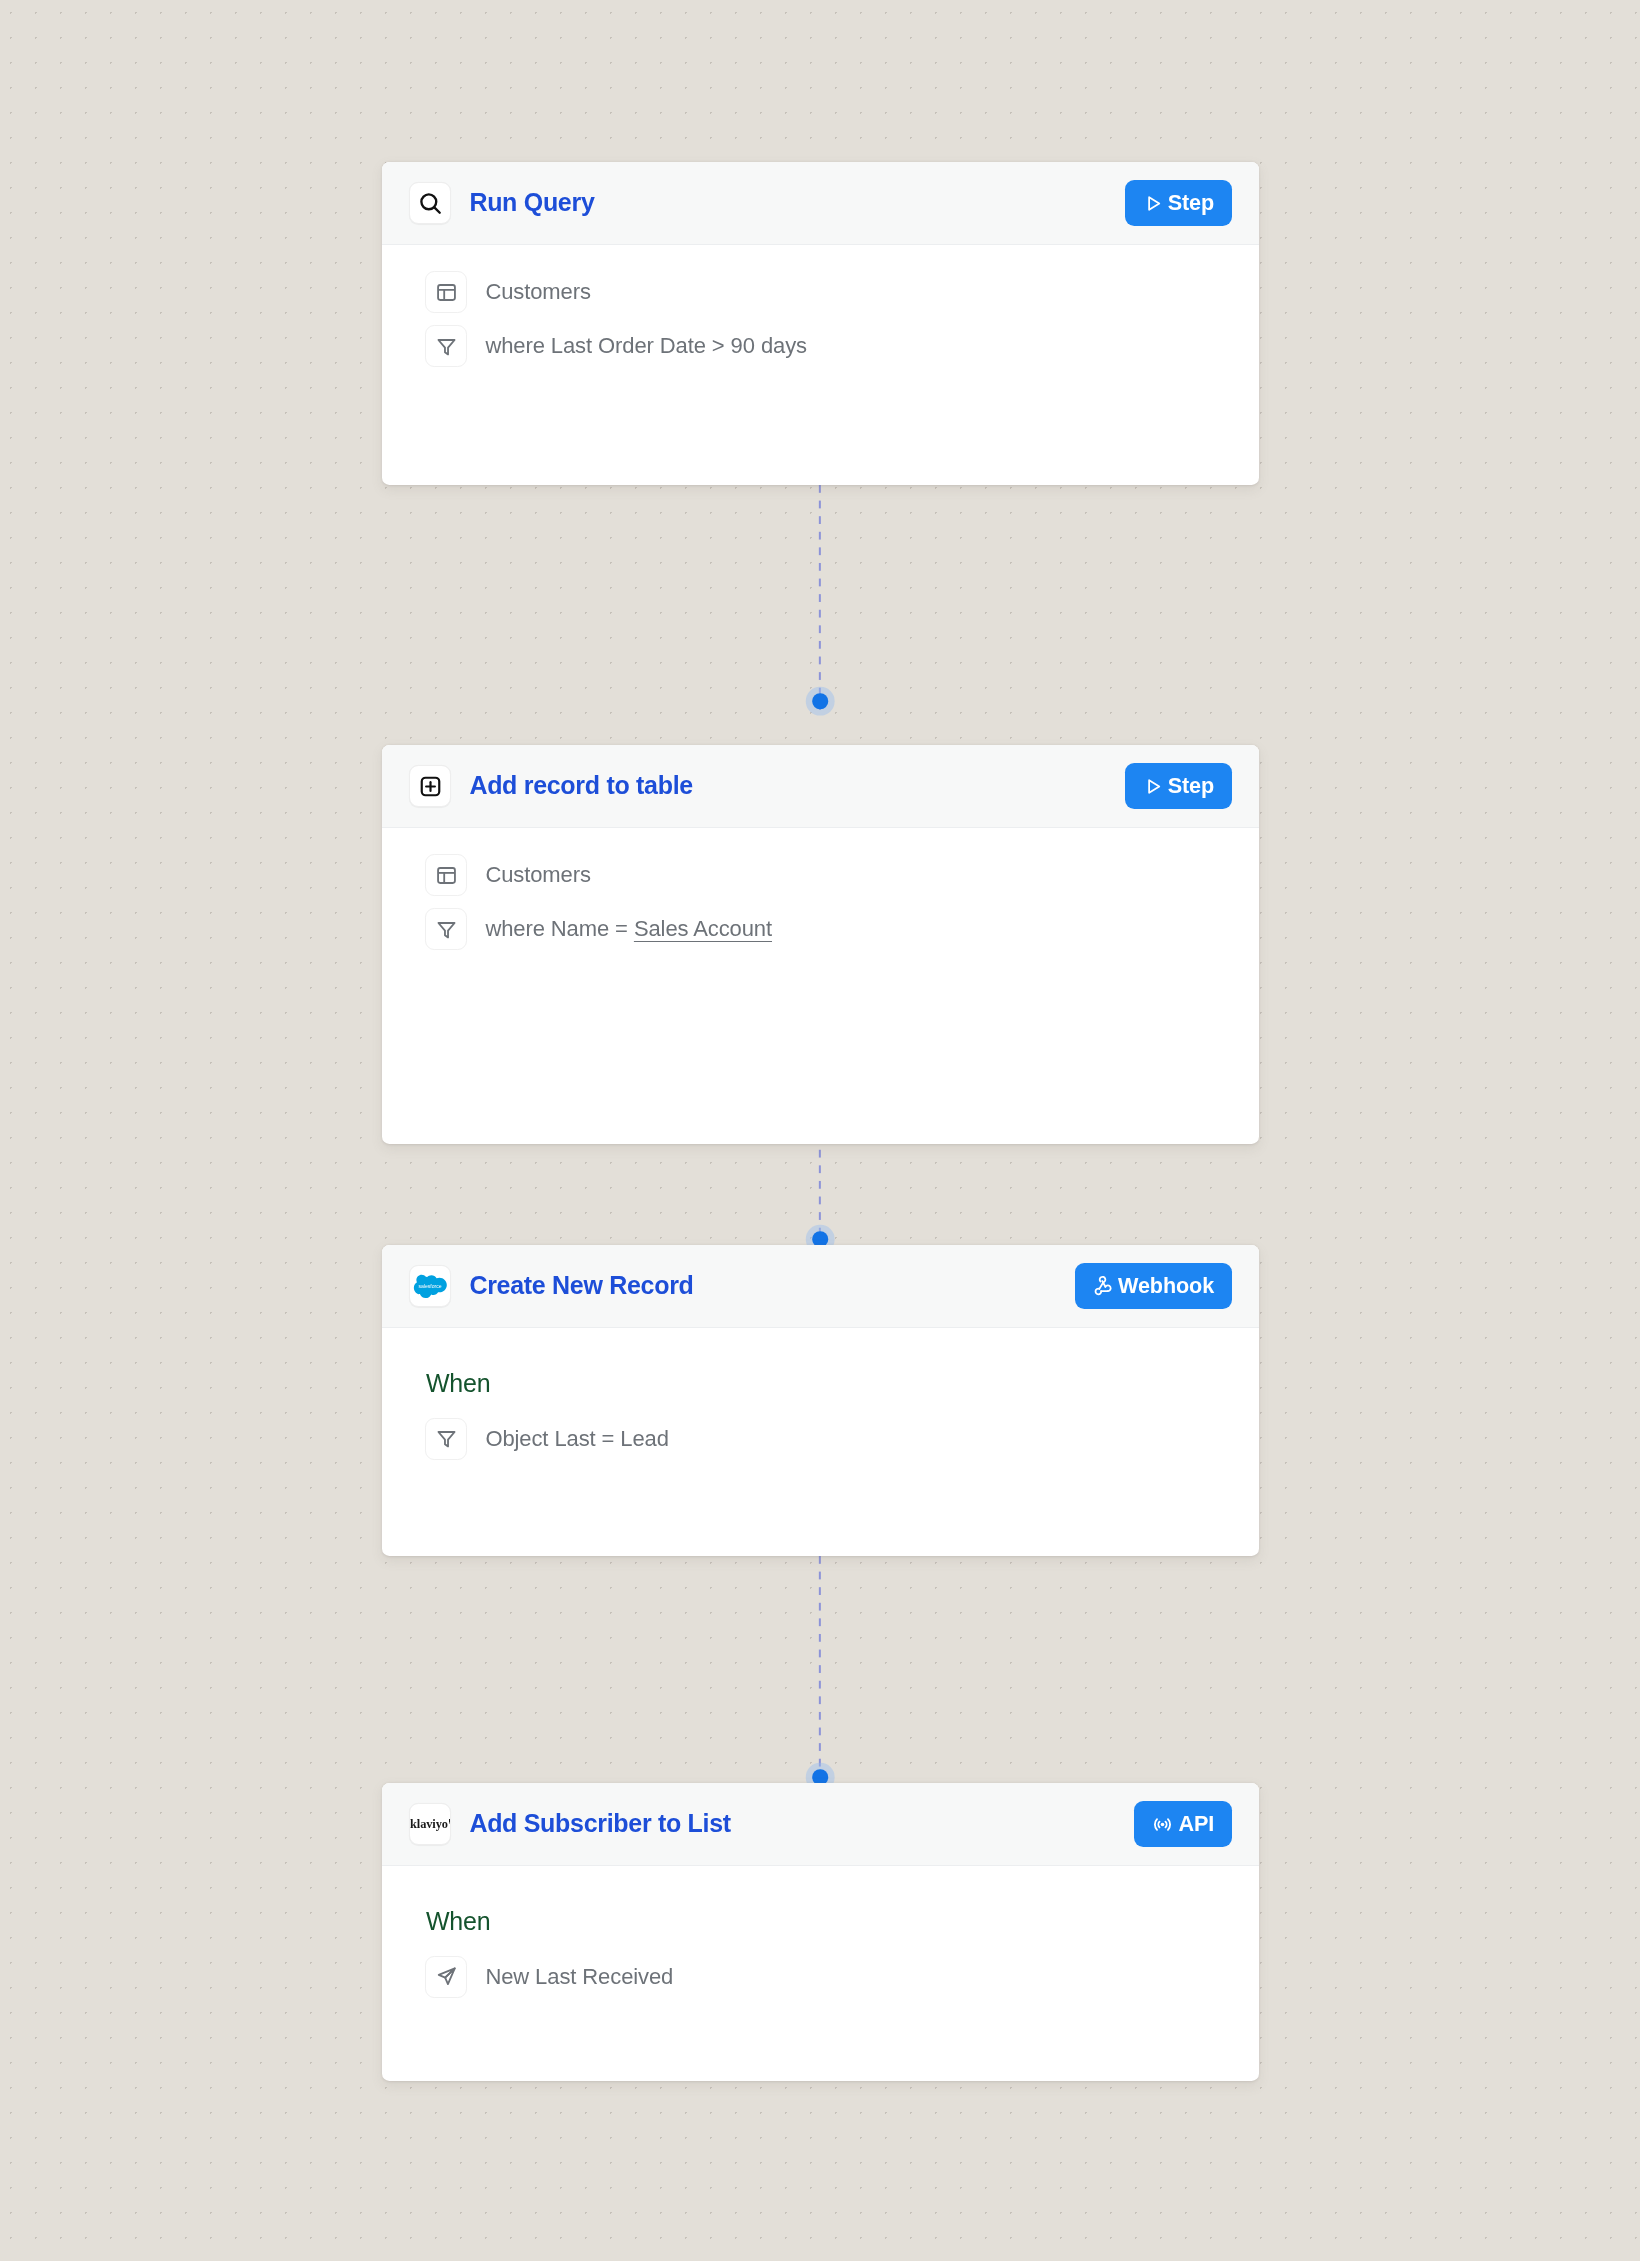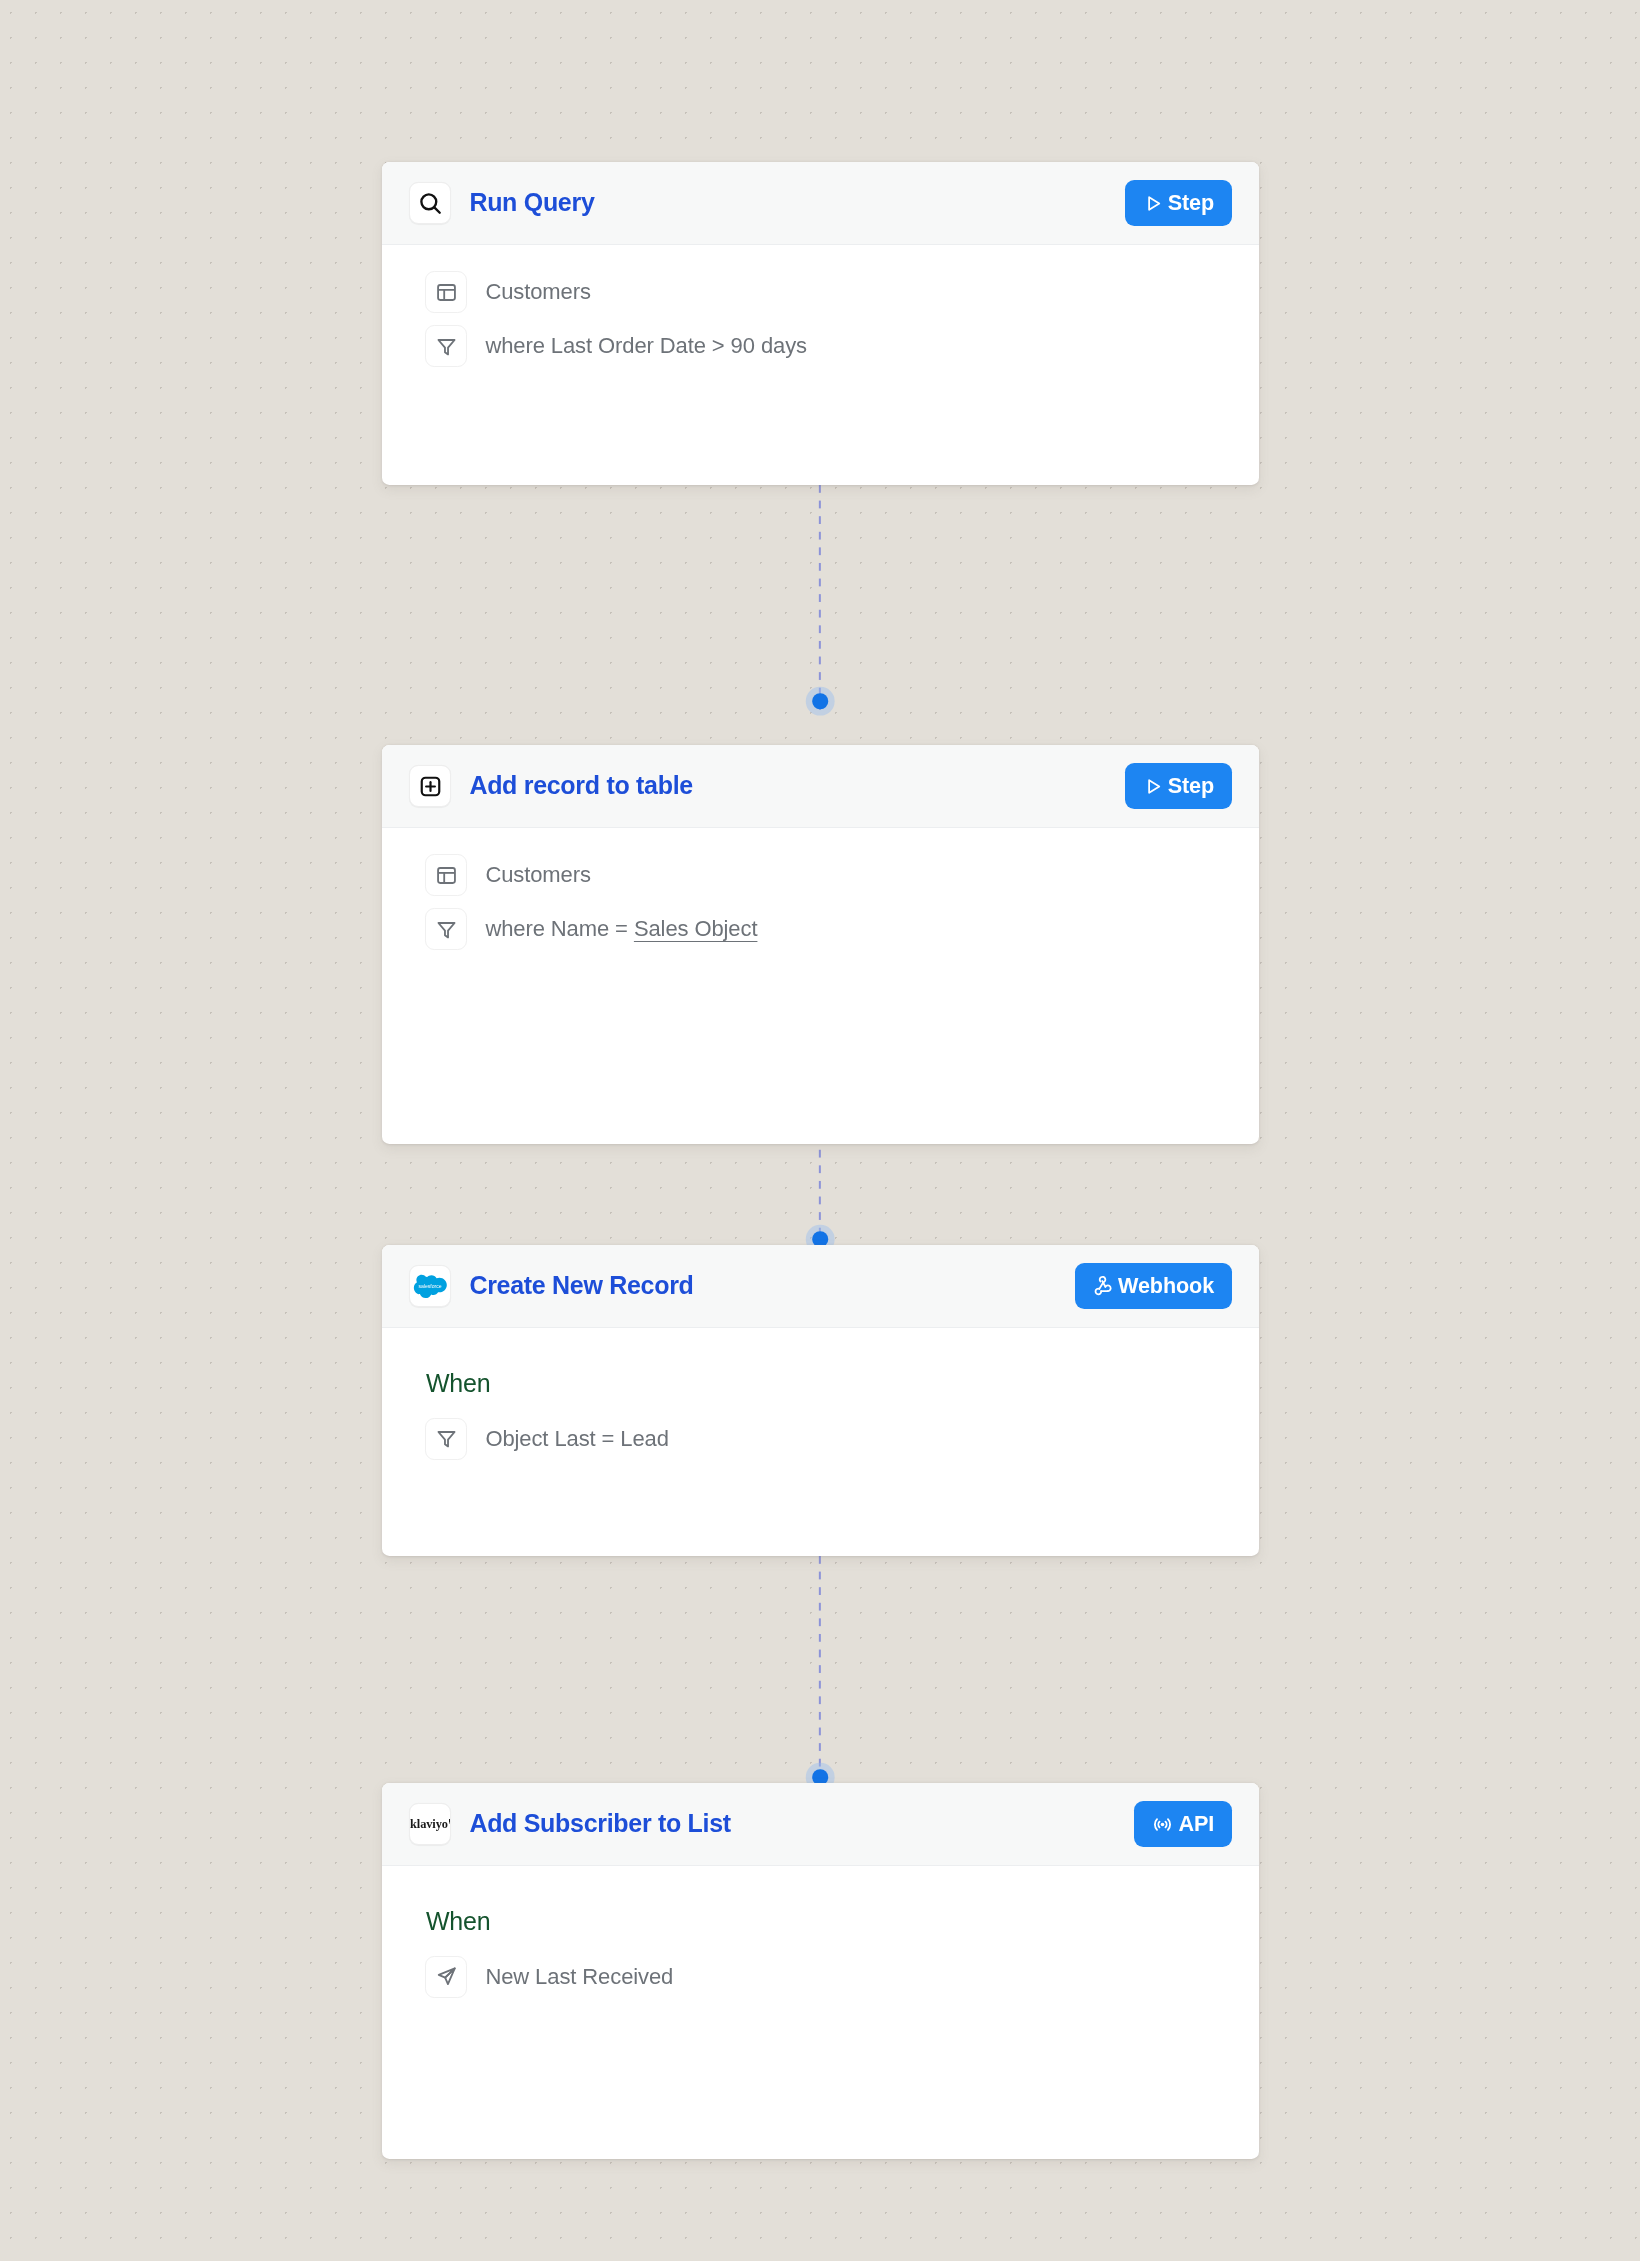--- a/index.html
+++ b/index.html
@@ -271,21 +271,21 @@
           </svg>
         </span>
         <span class="row-text">Customers</span>
       </div>
       <div class="row">
         <span class="row-icon">
           <svg width="23" height="23" viewBox="0 0 24 24" fill="none" stroke="#6d7278" stroke-width="1.9" stroke-linejoin="round" stroke-linecap="round">
             <path d="M3.6 5.2 H20.4 L13.6 13.1 V20.3 L10.4 17.9 V13.1 Z"></path>
           </svg>
         </span>
-        <span class="row-text"><span>where Name = </span><span class="underlined">Sales Object</span></span>
+        <span class="row-text"><span>where Name = </span><span class="underlined">Sales Account</span></span>
       </div>
     </div>
   </div>
 
   <div class="card" style="top:1245px; height:311px;">
     <div class="card-header">
       <span class="app-icon">
         <svg class="sf-mark" viewBox="0 0 100 100">
           <path fill="#00A1E0" d="M40.5 22.3c3.6-3.8 8.6-6.1 14.2-6.1 7.4 0 13.8 4.1 17.3 10.2
             3-1.4 6.4-2.1 9.9-2.1 13.4 0 24.3 11 24.3 24.6S95.3 73.5 81.9 73.5c-1.6 0-3.2-.2-4.8-.5
@@ -314,21 +314,21 @@
         <span class="row-icon">
           <svg width="23" height="23" viewBox="0 0 24 24" fill="none" stroke="#6d7278" stroke-width="1.9" stroke-linejoin="round" stroke-linecap="round">
             <path d="M3.6 5.2 H20.4 L13.6 13.1 V20.3 L10.4 17.9 V13.1 Z"></path>
           </svg>
         </span>
         <span class="row-text">Object Last = Lead</span>
       </div>
     </div>
   </div>
 
-  <div class="card" style="top:1783px; height:376px;">
+  <div class="card" style="top:1783px; height:298px;">
     <div class="card-header">
       <span class="app-icon">
         <span class="kv-mark">
           <span class="kv-word">klaviyo</span>
           <span class="kv-flag"></span>
         </span>
       </span>
       <span class="card-title">Add Subscriber to List</span>
       <span class="badge">
         <svg width="23" height="23" viewBox="0 0 24 24" fill="none" stroke="#ffffff" stroke-width="1.9" stroke-linecap="round">

